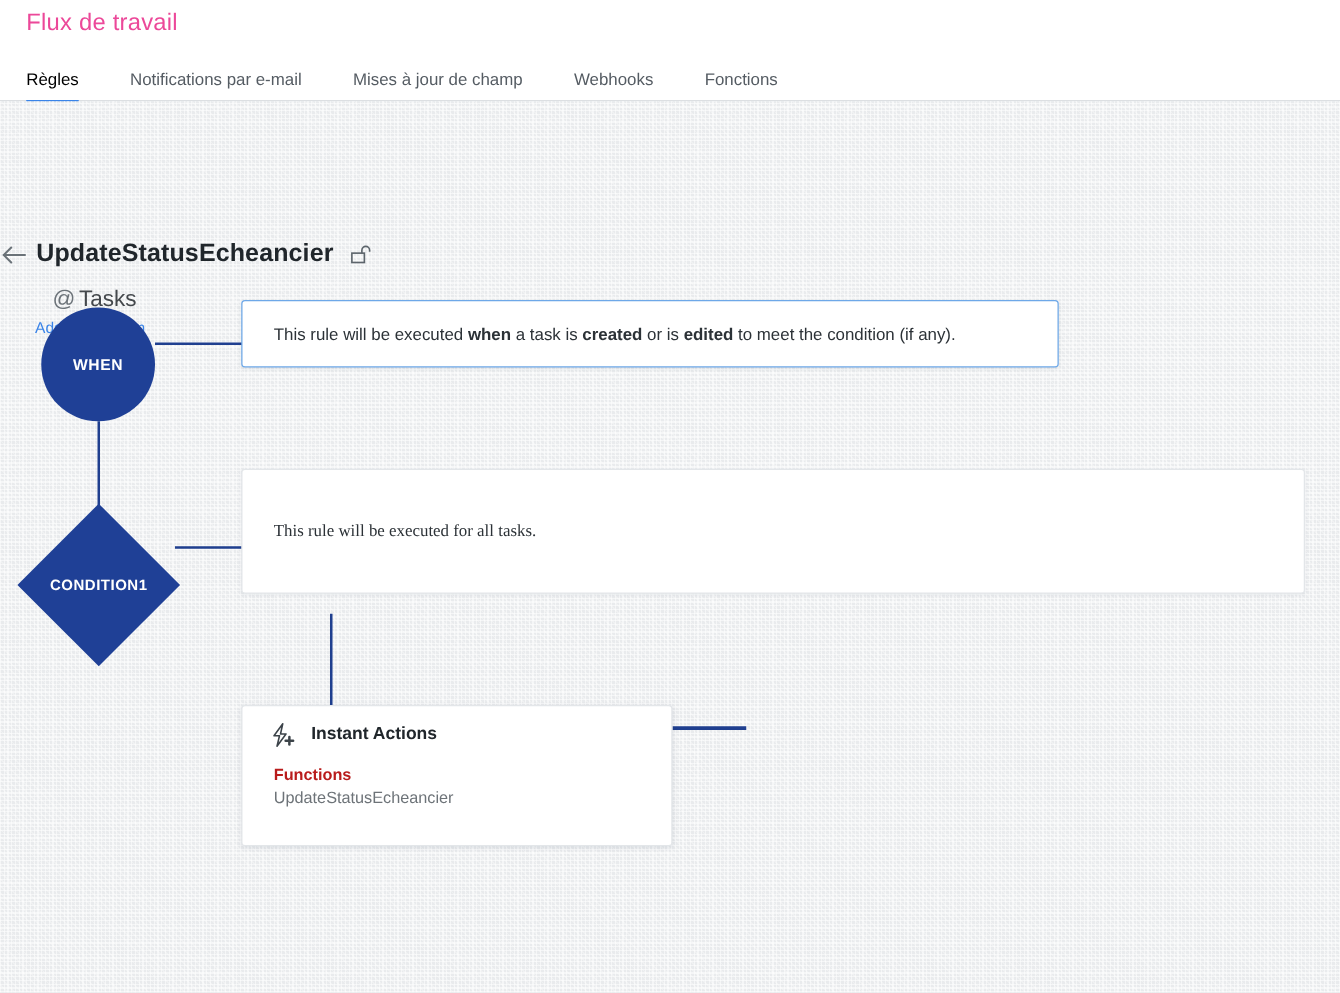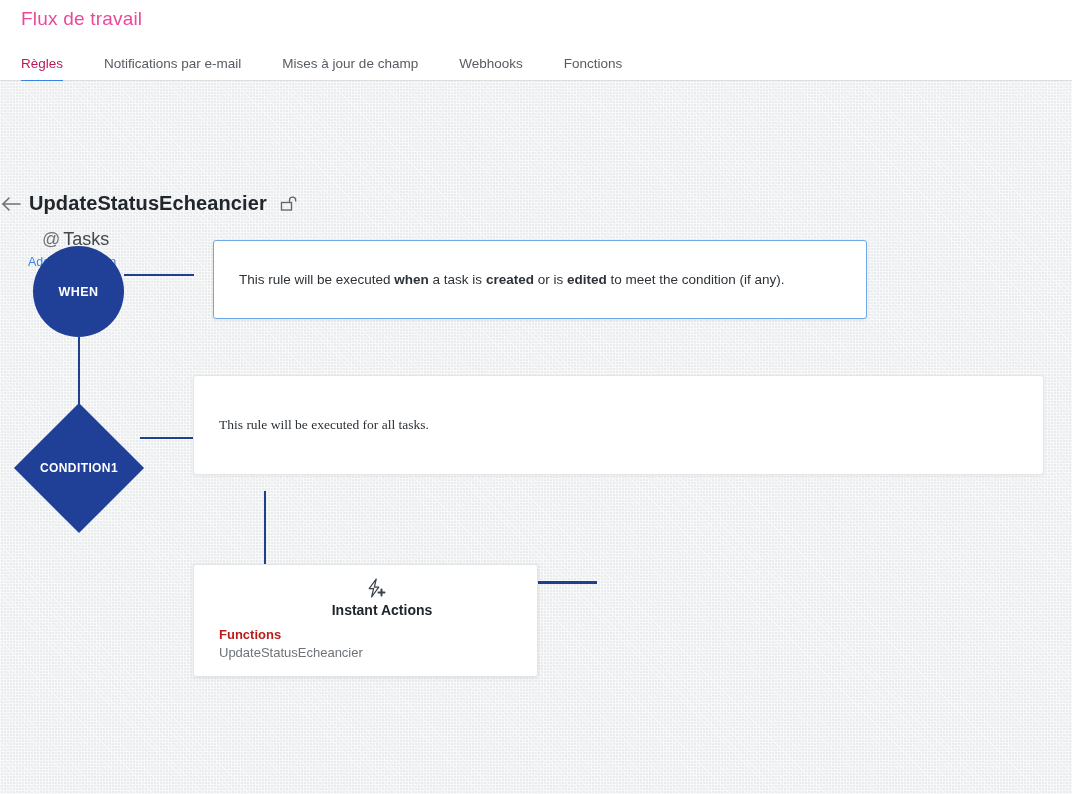--- a/index.html
+++ b/index.html
@@ -57,21 +57,21 @@
     color: #555c63;
     padding: 0 0 9px 0;
     margin-right: 41px;
     cursor: pointer;
     white-space: nowrap;
     border-bottom: 2px solid transparent;
     position: relative;
     top: 1px;
   }
   .tab.active {
-    color: #be185d;
+    color: #000000;
     border-bottom-color: #3a84e8;
   }
 
   
   .back-arrow {
     position: absolute;
     left: 0px; top: 112px;
     width: 22px; height: 22px;
     cursor: pointer;
     color: #6a7278;
@@ -147,47 +147,46 @@
     letter-spacing: .4px; line-height: 16px;
   }
 
   .card {
     position: absolute;
     background: #ffffff;
     border-radius: 3px;
   }
   .card-when {
     left: 193px; top: 159px;
-    width: 654px; height: 79px;
+    width: 654px; height: 54px;
     border: 1px solid #6ea8e8;
     box-shadow: 0 1px 3px rgba(40,60,90,.10);
-    display: flex; align-items: center; margin-left: 20px;
+    display: flex; align-items: center;
   }
   .card-when .txt { padding-left: 25px; font-size: 13.5px; color: #2c3237; }
 
   .card-cond {
     left: 193px; top: 294px;
     width: 851px; height: 100px;
     border: 1px solid #e3e6e9;
     box-shadow: 0 1px 3px rgba(40,60,90,.08);
     display: flex; align-items: center; font-family: Liberation Serif, serif;
   }
   .card-cond .txt { padding-left: 25px; font-size: 13.5px; color: #2c3237; }
 
   .card-instant {
     left: 193px; top: 483px;
     width: 345px; height: 113px;
     border: 1px solid #e3e6e9;
     box-shadow: 0 1px 4px rgba(40,60,90,.10);
     overflow: hidden;
   }
   .instant-head {
-    display: flex; align-items: center;
+    display: flex; align-items: flex-start;
     padding: 13px 0 0 22px;
-    flex-direction: column;
   }
   .instant-head .ttl {
     font-size: 14px; font-weight: bold; color: #20262b;
     margin-left: 11px;
   }
   .instant-body { padding: 8px 0 0 25px; }
   .instant-body .fn-label {
     font-size: 13px; font-weight: bold; color: #b91c1c; line-height: 18px;
   }
   .instant-body .fn-value {

